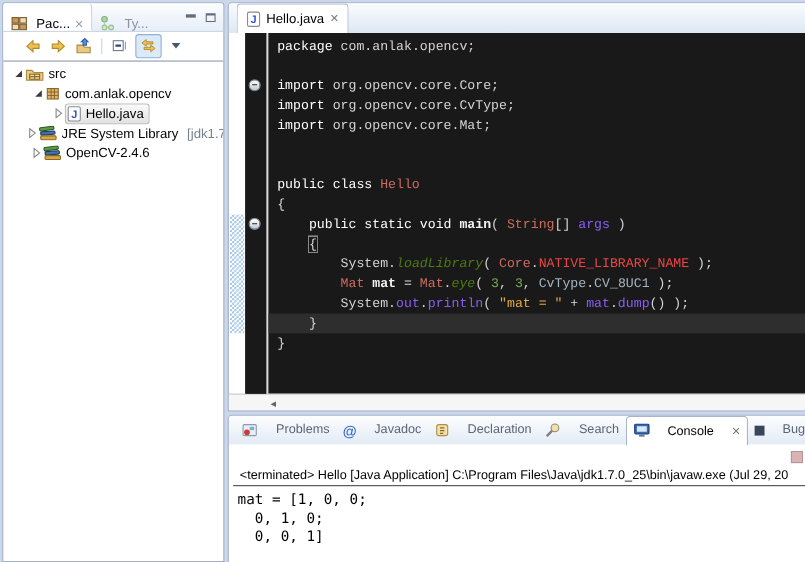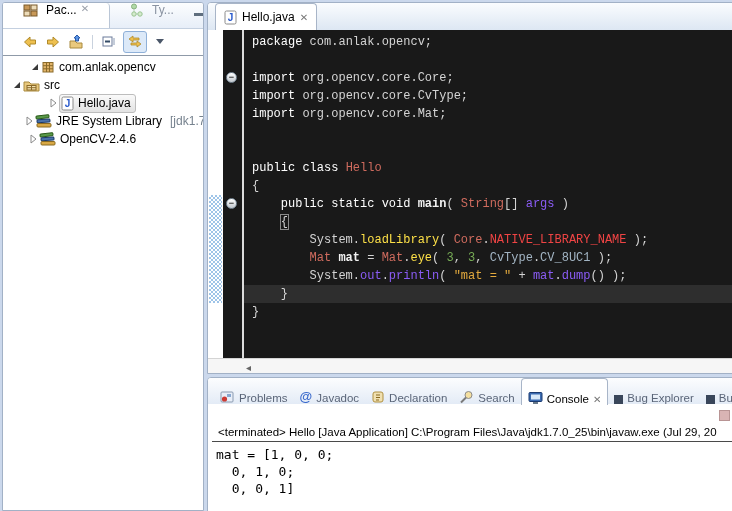--- a/index.html
+++ b/index.html
@@ -5,21 +5,21 @@
   html,body{margin:0;padding:0}
   body{width:732px;height:511px;position:relative;overflow:hidden;
        background:#cbd8ec;font-family:"Liberation Sans",sans-serif;
        -webkit-font-smoothing:antialiased}
   .panel{position:absolute;background:#fff;border:1px solid #a2b1c6;overflow:hidden;box-sizing:border-box}
 
   
   #pkg{left:2px;top:2px;width:202px;bottom:0;border-radius:3px 3px 0 0}
   .view-tabs{height:25px;display:flex;align-items:center;
              background:linear-gradient(#fcfdfe,#e7eef8);border-bottom:1px solid #c4d0e0;font-size:12px}
-  .vtab{display:flex;align-items:flex-start;gap:4px;height:25px;padding:0 20px;white-space:nowrap}
+  .vtab{display:flex;align-items:flex-end;gap:4px;height:25px;padding:0 7px;white-space:nowrap}
   .vtab.active{background:#fff;border-right:1px solid #bac6d6;border-top-right-radius:4px;color:#000}
   .vtab.inactive{color:#8a93a2}
   .close-x{font-size:10px;color:#9aa0aa;cursor:default}
   .winbtns{margin-left:auto;display:flex;gap:9px;padding-right:7px;align-items:center}
   .win-min{width:9px;height:8px;position:relative}
   .win-min::after{content:"";position:absolute;top:1px;left:0;width:9px;height:3px;background:#5f6e7e}
   .win-max{width:9px;height:8px;border:1px solid #5f6e7e;border-top-width:2px;box-sizing:border-box}
 
   .pkg-toolbar{height:25px;display:flex;align-items:center;padding-left:18px;gap:5px;background:#fff}
   .tbtn{display:flex;align-items:center;justify-content:center;width:18px;height:18px}
@@ -59,30 +59,30 @@
   .code-line.current{background:#2e2e2e}
   .tok-kw{color:#ffffff;font-weight:normal}
   .tok-pl{color:#d4d4d4}
   .tok-cls{color:#cf6b5e}
   .tok-slate{color:#a3b5c4}
   .tok-num{color:#76ab55}
   .tok-str{color:#e5ab3e}
   .tok-const{color:#ef4444}
   .tok-var{color:#8b5cf6}
   .tok-decl{color:#f2f2f2;font-weight:bold}
-  .tok-stat{color:#fde047;}
+  .tok-stat{color:#4d7c0f;font-style:italic}
   .tok-box{color:#d4d4d4;box-shadow:0 0 0 1px #8a8a8a}
   .hscroll{height:17px;background:#f6f6f6;border-top:1px solid #d4d4d4;display:flex;align-items:center}
   .hs-arrow{margin-left:38px;font-size:10px;color:#666;line-height:1}
 
   
   #console{left:207px;top:377px;width:730px;height:138px;border-radius:4px 4px 0 0}
   .c-tabs{height:26px;display:flex;align-items:center;padding-left:6px;
           background:linear-gradient(#fcfdfe,#e3ebf6);font-size:11.5px;color:#5a6578}
-  .c-tab{display:flex;align-items:flex-end;gap:4px;height:26px;padding:0 6px;white-space:nowrap}
+  .c-tab{display:flex;align-items:center;gap:16px;height:26px;padding:0 6px;white-space:nowrap}
   .c-tab.active{background:#fff;border:1px solid #a8b5c8;border-bottom:none;border-radius:4px 4px 0 0;color:#000}
   .c-toolbar{height:21px;position:relative}
   .term-sq{position:absolute;left:511px;top:6px;width:9px;height:9px;background:#d9b4b4;border:1px solid #b89494}
   .c-status{margin-left:4px;padding:1px 6px 3px;font-size:11.5px;color:#000;
             border-bottom:1px solid #4a4a4a;white-space:nowrap;overflow:hidden}
   .c-out{padding:4px 0 0 8px;font-family:"DejaVu Sans Mono","Liberation Mono",monospace;
          font-size:13px;line-height:17px;color:#000}
   .console-line{white-space:pre}
   .at-icon{color:#3a6acc;font-weight:bold;font-size:13px}
   .bug-sq{width:9px;height:9px;background:#39465a;display:inline-block}
@@ -152,53 +152,53 @@
           <path d="M6 2 L2 5 L6 8 L6 6 L12 6 L12 4 L6 4 Z" fill="#eec04f" stroke="#b08a2a" stroke-width="0.8"></path>
           <path d="M10 7 L14 10 L10 13 L10 11 L4 11 L4 9 L10 9 Z" fill="#eec04f" stroke="#b08a2a" stroke-width="0.8"></path>
         </svg>
     </span>
     <span class="vmenu"></span>
   </div>
 
   <div class="tree">
     <div class="tree-hr"></div>
 
+    <div class="tree-row" style="padding-left:8px">
+      <span class="tw">
+          <svg width="10" height="10">
+            <polygon points="8,2 8,8 2,8" fill="#3a3a3a"></polygon>
+          </svg>
+        </span>
+      <span class="ticon">
+        <svg width="17" height="14">
+            <path d="M1 4 L6 4 L8 6 L16 6 L16 13 L1 13 Z" fill="#e9c97e" stroke="#a98a3f"></path>
+            <rect x="4" y="7.5" width="9" height="4.5" fill="#f4e2b0" stroke="#8a6a2a"></rect>
+            <line x1="8.5" y1="7.5" x2="8.5" y2="12" stroke="#8a6a2a"></line>
+            <line x1="4" y1="9.7" x2="13" y2="9.7" stroke="#8a6a2a"></line>
+          </svg>
+      </span>
+      <span>src</span>
+    </div>
+
     <div class="tree-row" style="padding-left:26px">
       <span class="tw">
           <svg width="10" height="10">
             <polygon points="8,2 8,8 2,8" fill="#3a3a3a"></polygon>
           </svg>
         </span>
       <span class="ticon">
         <svg width="14" height="14">
             <rect x="2" y="2.5" width="10" height="9.5" fill="#e2b56a" stroke="#8a6a2a"></rect>
             <line x1="5.5" y1="2.5" x2="5.5" y2="12" stroke="#8a6a2a"></line>
             <line x1="8.5" y1="2.5" x2="8.5" y2="12" stroke="#8a6a2a"></line>
             <line x1="2" y1="5.7" x2="12" y2="5.7" stroke="#8a6a2a"></line>
             <line x1="2" y1="8.8" x2="12" y2="8.8" stroke="#8a6a2a"></line>
           </svg>
       </span>
       <span>com.anlak.opencv</span>
-    </div>
-
-    <div class="tree-row" style="padding-left:8px">
-      <span class="tw">
-          <svg width="10" height="10">
-            <polygon points="8,2 8,8 2,8" fill="#3a3a3a"></polygon>
-          </svg>
-        </span>
-      <span class="ticon">
-        <svg width="17" height="14">
-            <path d="M1 4 L6 4 L8 6 L16 6 L16 13 L1 13 Z" fill="#e9c97e" stroke="#a98a3f"></path>
-            <rect x="4" y="7.5" width="9" height="4.5" fill="#f4e2b0" stroke="#8a6a2a"></rect>
-            <line x1="8.5" y1="7.5" x2="8.5" y2="12" stroke="#8a6a2a"></line>
-            <line x1="4" y1="9.7" x2="13" y2="9.7" stroke="#8a6a2a"></line>
-          </svg>
-      </span>
-      <span>src</span>
     </div>
 
     <div class="tree-row" style="padding-left:44px">
       <span class="tw">
           <svg width="10" height="10">
             <polygon points="3,1 8,5 3,9" fill="#fff" stroke="#8a8a8a"></polygon>
           </svg>
         </span>
       <span class="sel">
         <span class="ticon">

